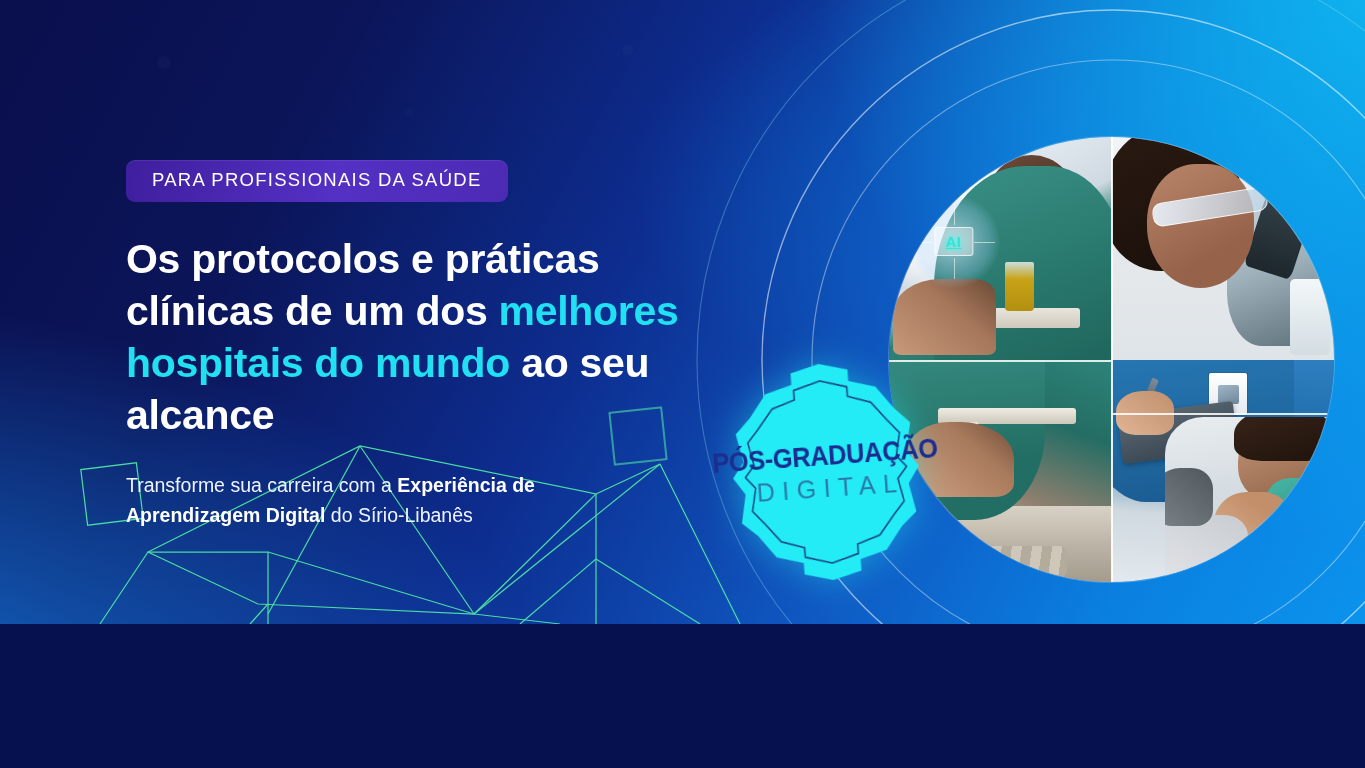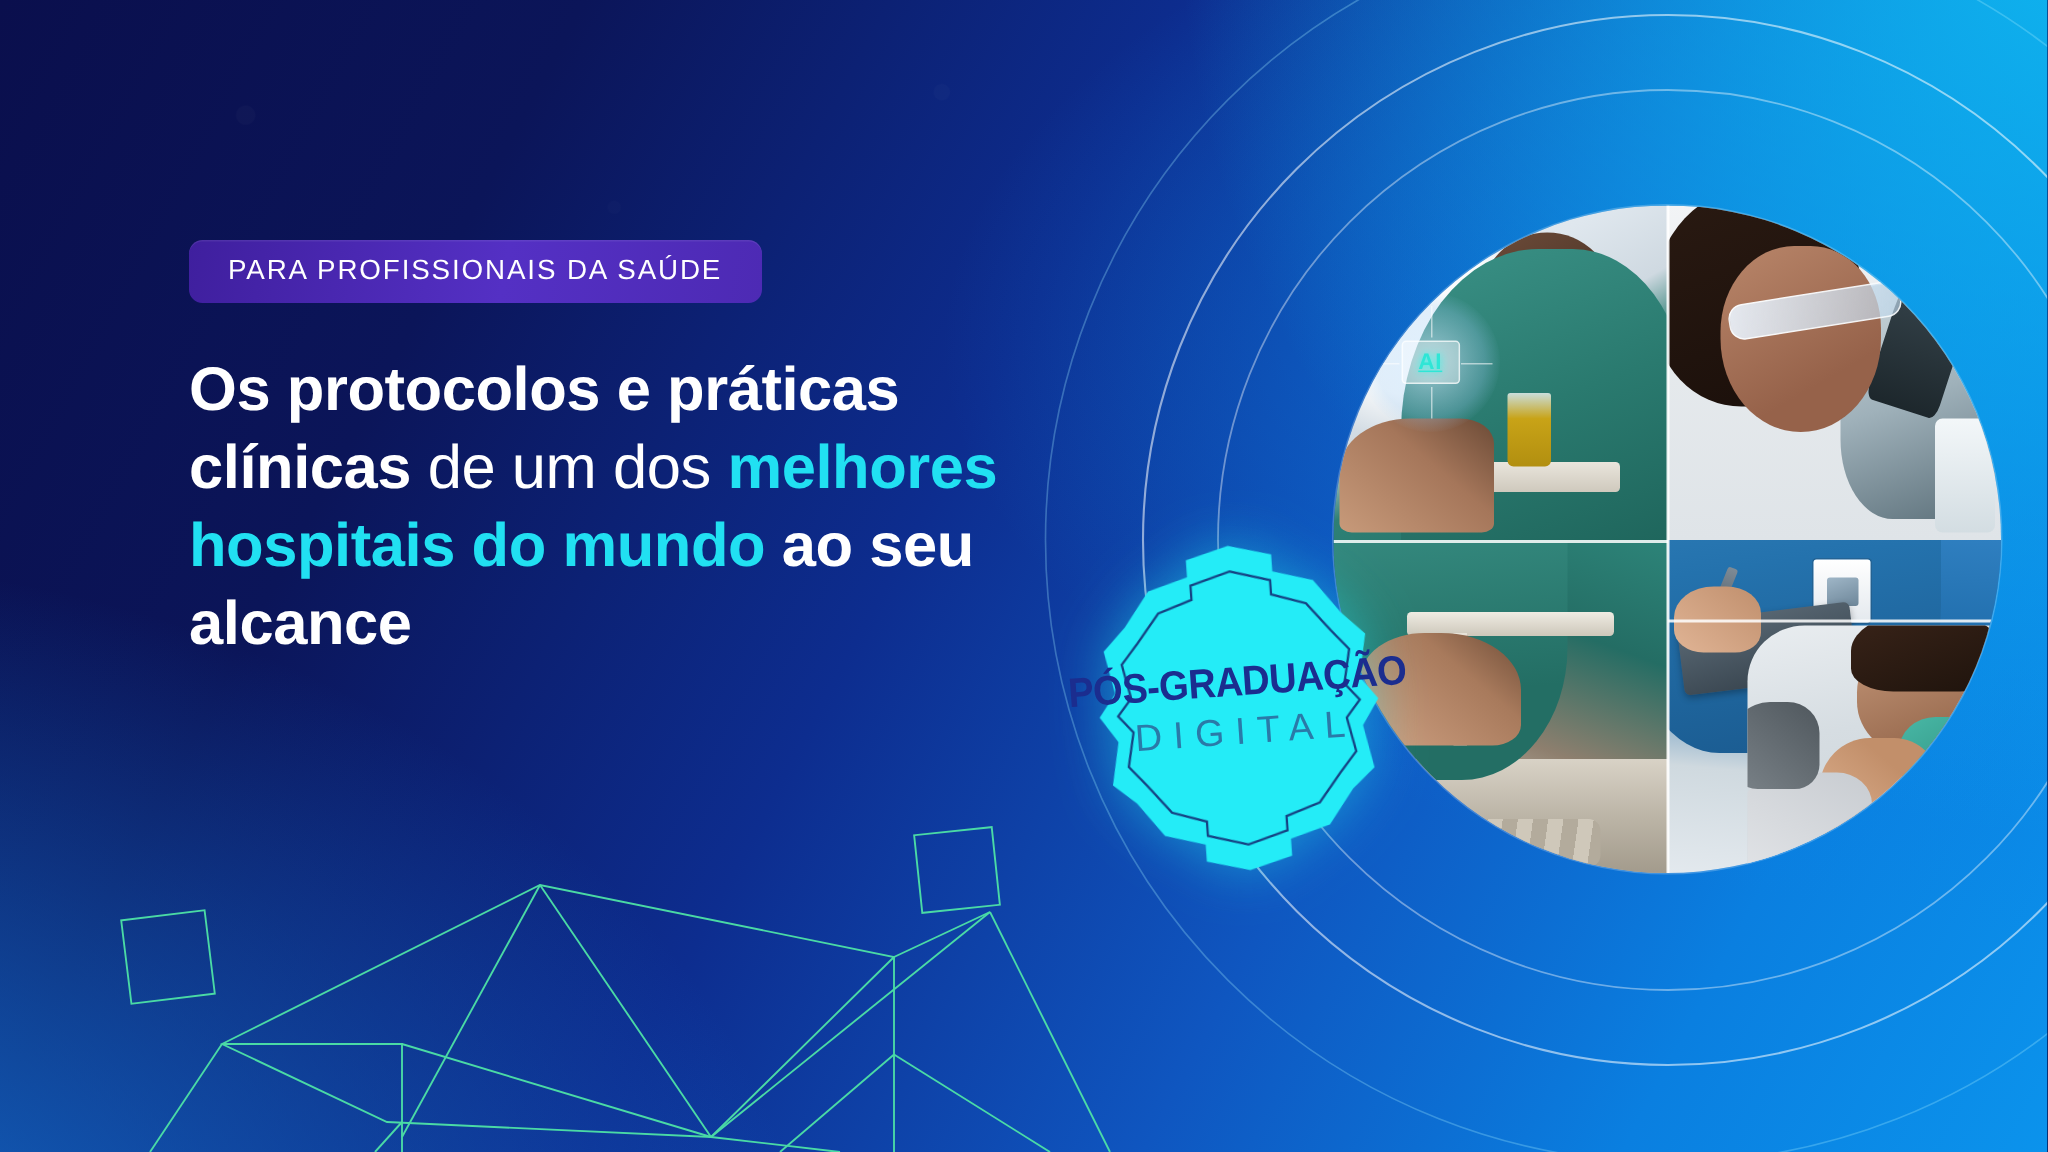--- a/index.html
+++ b/index.html
@@ -6,21 +6,21 @@
   * { margin:0; padding:0; box-sizing:border-box; }
   html, body {
     width:1365px; height:768px;
     overflow:hidden;
     font-family:"Liberation Sans","DejaVu Sans",sans-serif;
     background:#06114f;
   }
 
   .stage{
     position:relative;
-    width:1365px; height:768px;
+    width:1365px; height:624px;
     overflow:hidden;
     background:
       radial-gradient(circle at 103% -8%,  #0fb7ef 0%, rgba(15,183,239,0) 38%),
       radial-gradient(ellipse 120% 95% at 112% 30%, #0a84e6 0%, rgba(10,132,230,0) 55%),
       radial-gradient(ellipse 90% 120% at -12% 118%, #1473d6 0%, rgba(20,115,214,0) 58%),
       linear-gradient(118deg, #0a0f4d 0%, #0b1559 22%, #0d2d8f 45%, #0f56c0 66%, #0a7fe0 84%, #0b93ec 100%);
   }
 
   
   .noise{
@@ -63,21 +63,21 @@
     margin-top:32px;
     font-size:41px;
     line-height:1.265;
     font-weight:700;
     color:#ffffff;
     letter-spacing:-0.3px;
     max-width:600px;
   }
   .headline .hl{ color:#21e0f2; }
   .headline .wt{ color:#ffffff; font-weight:700;text-align:center; }
-  .headline .rg{ color:#ffffff; font-weight:400; }
+  .headline .rg{ color:#ffffff; font-weight:700; }
 
   .subcopy{
     margin-top:30px;
     font-size:19.5px;
     line-height:1.52;
     color:#eef4ff;
     font-weight:400;
     max-width:520px;
   }
   .subcopy b{ font-weight:700; color:#ffffff; }
@@ -415,20 +415,23 @@
   </svg>
 
   <div class="copy">
 
     <div class="eyebrow">PARA PROFISSIONAIS DA SAÚDE</div>
 
     <h1 class="headline">
       <span class="wt">Os protocolos e práticas clínicas</span><span class="rg"> de um dos </span><span class="hl">melhores hospitais do mundo</span><span class="wt"> ao seu alcance</span>
     </h1>
 
+    <p class="subcopy">
+      <span>Transforme sua carreira com a </span><b>Experiência de Aprendizagem Digital</b><span> do Sírio-Libanês</span>
+    </p>
   </div>
 
   <div class="collage">
 
     <div class="quad q-tl">
       <div class="tl-head"></div>
       <div class="tl-body"></div>
       <div class="tl-tray"></div>
       <div class="tl-glass"></div>
       <div class="tl-arm"></div>

